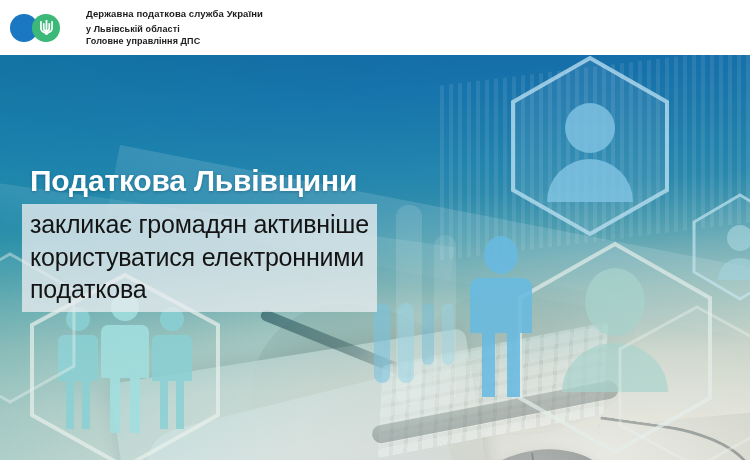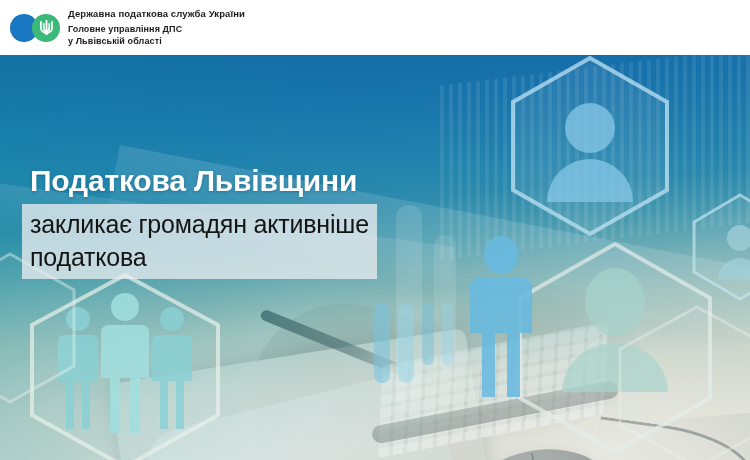--- a/index.html
+++ b/index.html
@@ -18,21 +18,21 @@
     position:absolute; left:4px; top:5px; width:28px; height:28px;
     border-radius:50%; background:#1a78c2;
   }
   .logo-circle-green {
     position:absolute; left:26px; top:5px; width:28px; height:28px;
     border-radius:50%; background:#3cb878;
     display:flex; align-items:center; justify-content:center;
   }
   .logo-circle-green svg { display:block; }
 
-  .header-text { margin-left:2px; line-height:1.25; }
+  .header-text { margin-left:20px; line-height:1.25; }
   .header-title-main {
     font-size:9.5px; font-weight:bold; color:#1b1b1b; letter-spacing:0.1px;
     white-space:nowrap; margin-bottom:3px;
   }
   .header-title-sub {
     font-size:9px; font-weight:bold; color:#1b1b1b; letter-spacing:0.1px;
     white-space:nowrap; line-height:1.35;
   }
 
   
@@ -212,22 +212,22 @@
             <path d="M3.9 9.2 h1.7 q0.1 1.9 1.9 2.2 v1.6 q-3.5 -0.4 -3.6 -3.8 z"></path>
             <path d="M11.1 9.2 h-1.7 q-0.1 1.9 -1.9 2.2 v1.6 q3.5 -0.4 3.6 -3.8 z"></path>
             <rect x="5.6" y="13.6" width="3.8" height="1.6"></rect>
           </g>
         </svg>
       </div>
     </div>
 
     <div class="header-text">
       <div class="header-title-main">Державна податкова служба України</div>
+      <div class="header-title-sub">у Львівській області</div>
       <div class="header-title-sub">Головне управління ДПС</div>
-      <div class="header-title-sub">у Львівській області</div>
     </div>
 
   </div>
 
   <div class="banner">
 
     <div class="photo-base"></div>
     <div class="desk-band"></div>
     <div class="hand-a"></div>
     <div class="hand-b"></div>
@@ -307,18 +307,19 @@
 
       <svg style="left:612px; top:248px;" width="170" height="170" viewBox="0 0 170 170">
         <polygon points="85,4 162,46 162,122 85,164 8,122 8,46" fill="rgba(255,255,255,0.04)" stroke="rgba(236,240,236,0.42)" stroke-width="3"></polygon>
       </svg>
     </div>
 
     <div class="headline">
       <div class="hl-line1">Податкова Львівщини</div>
       <div class="hl-box">
         <div class="hl-line">закликає громадян активніше</div>
+        <div class="hl-line">користуватися електронними</div>
         <div class="hl-line">податкова</div>
       </div>
     </div>
 
   </div>
 </div>
 
 </body></html>

